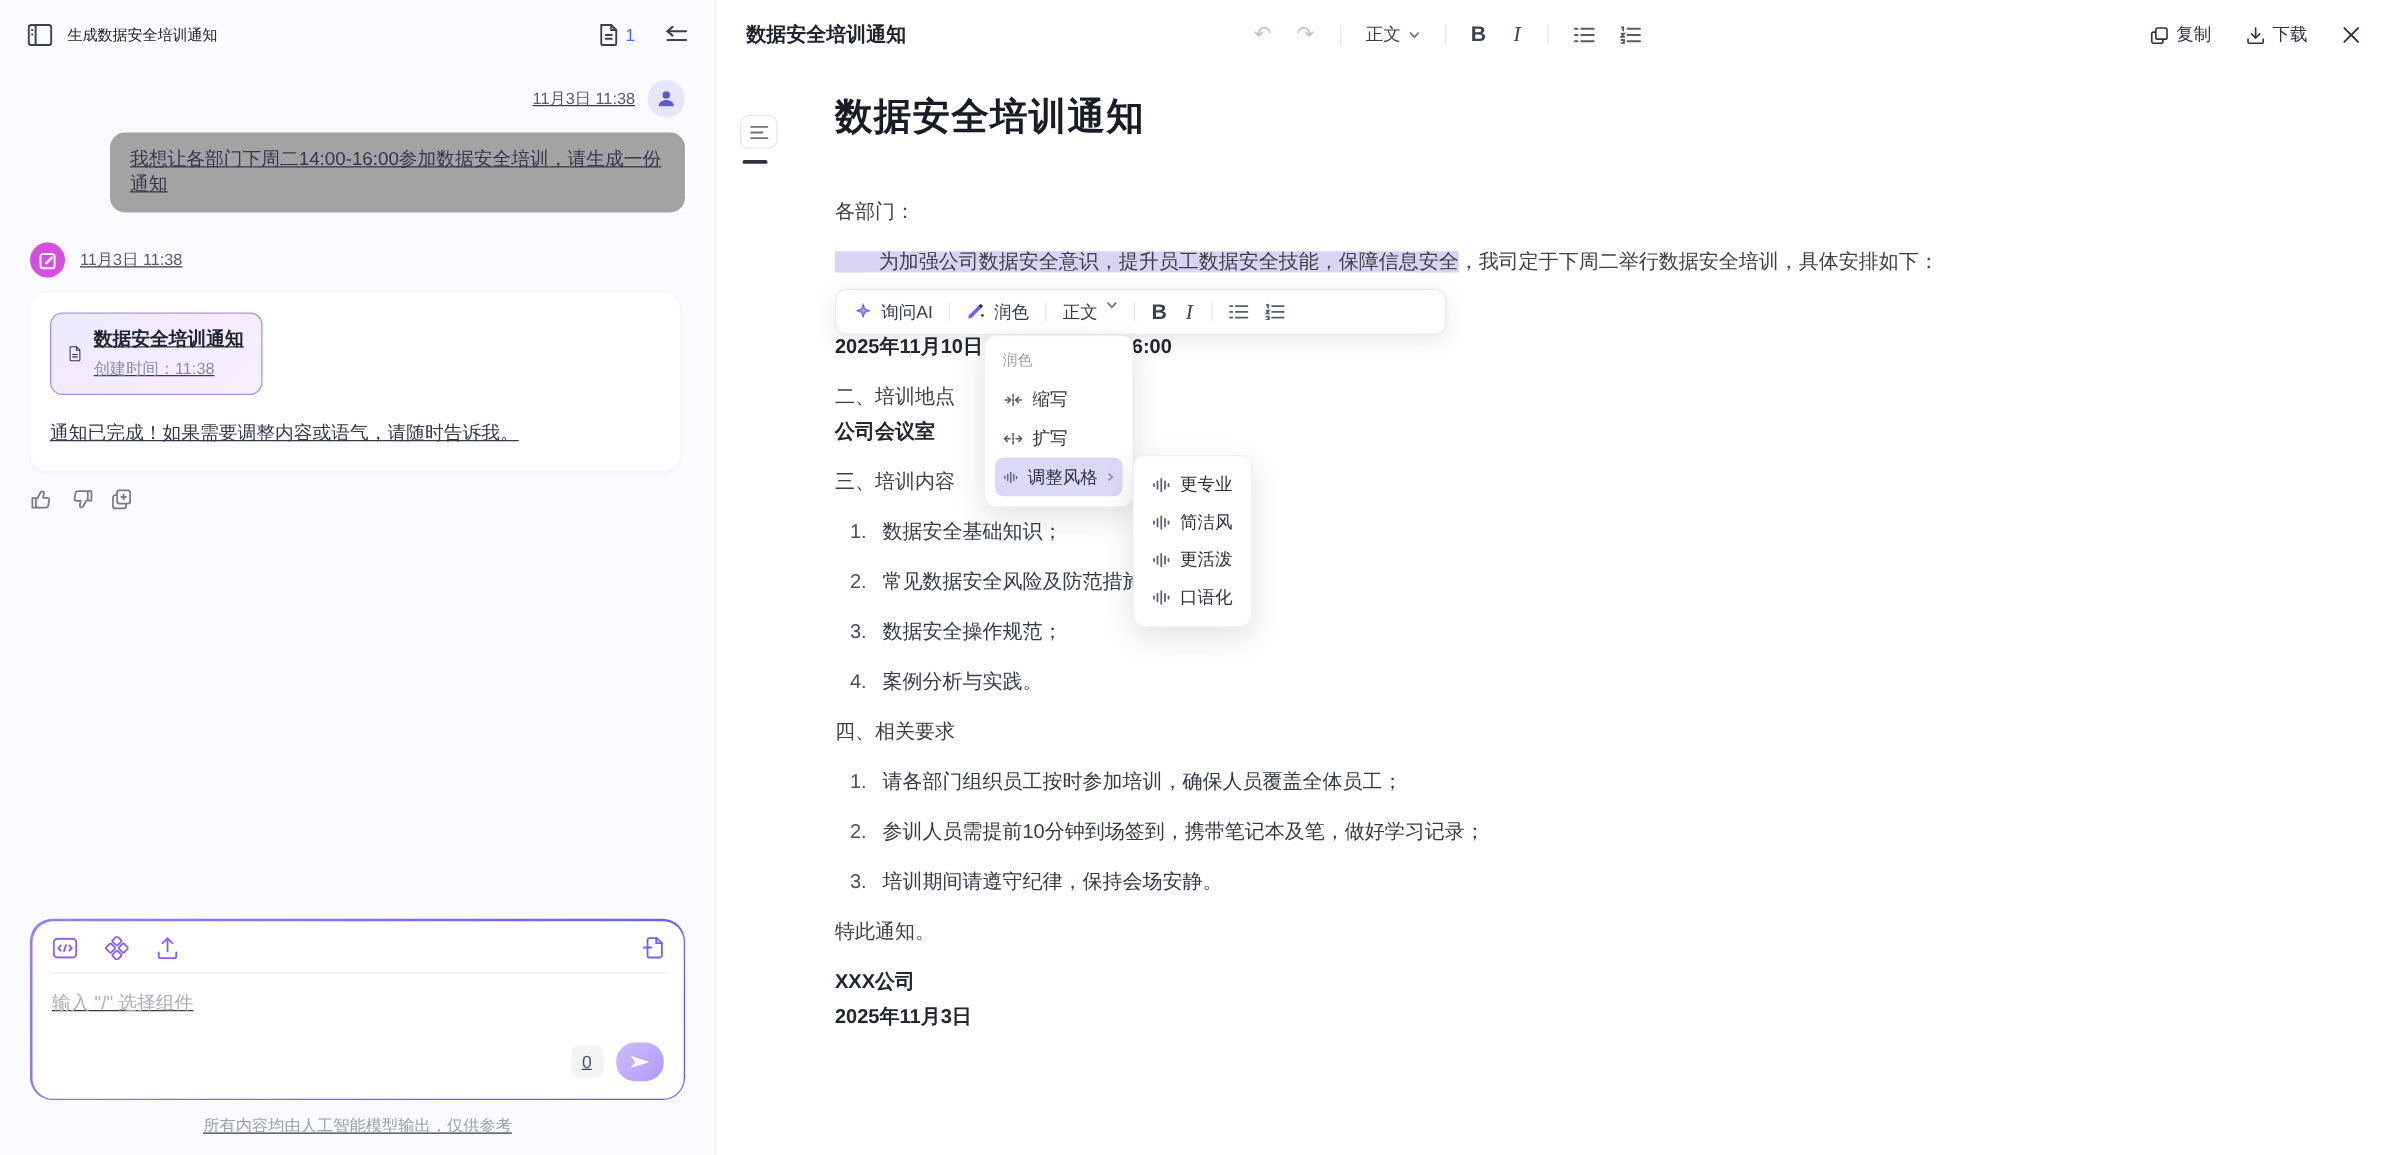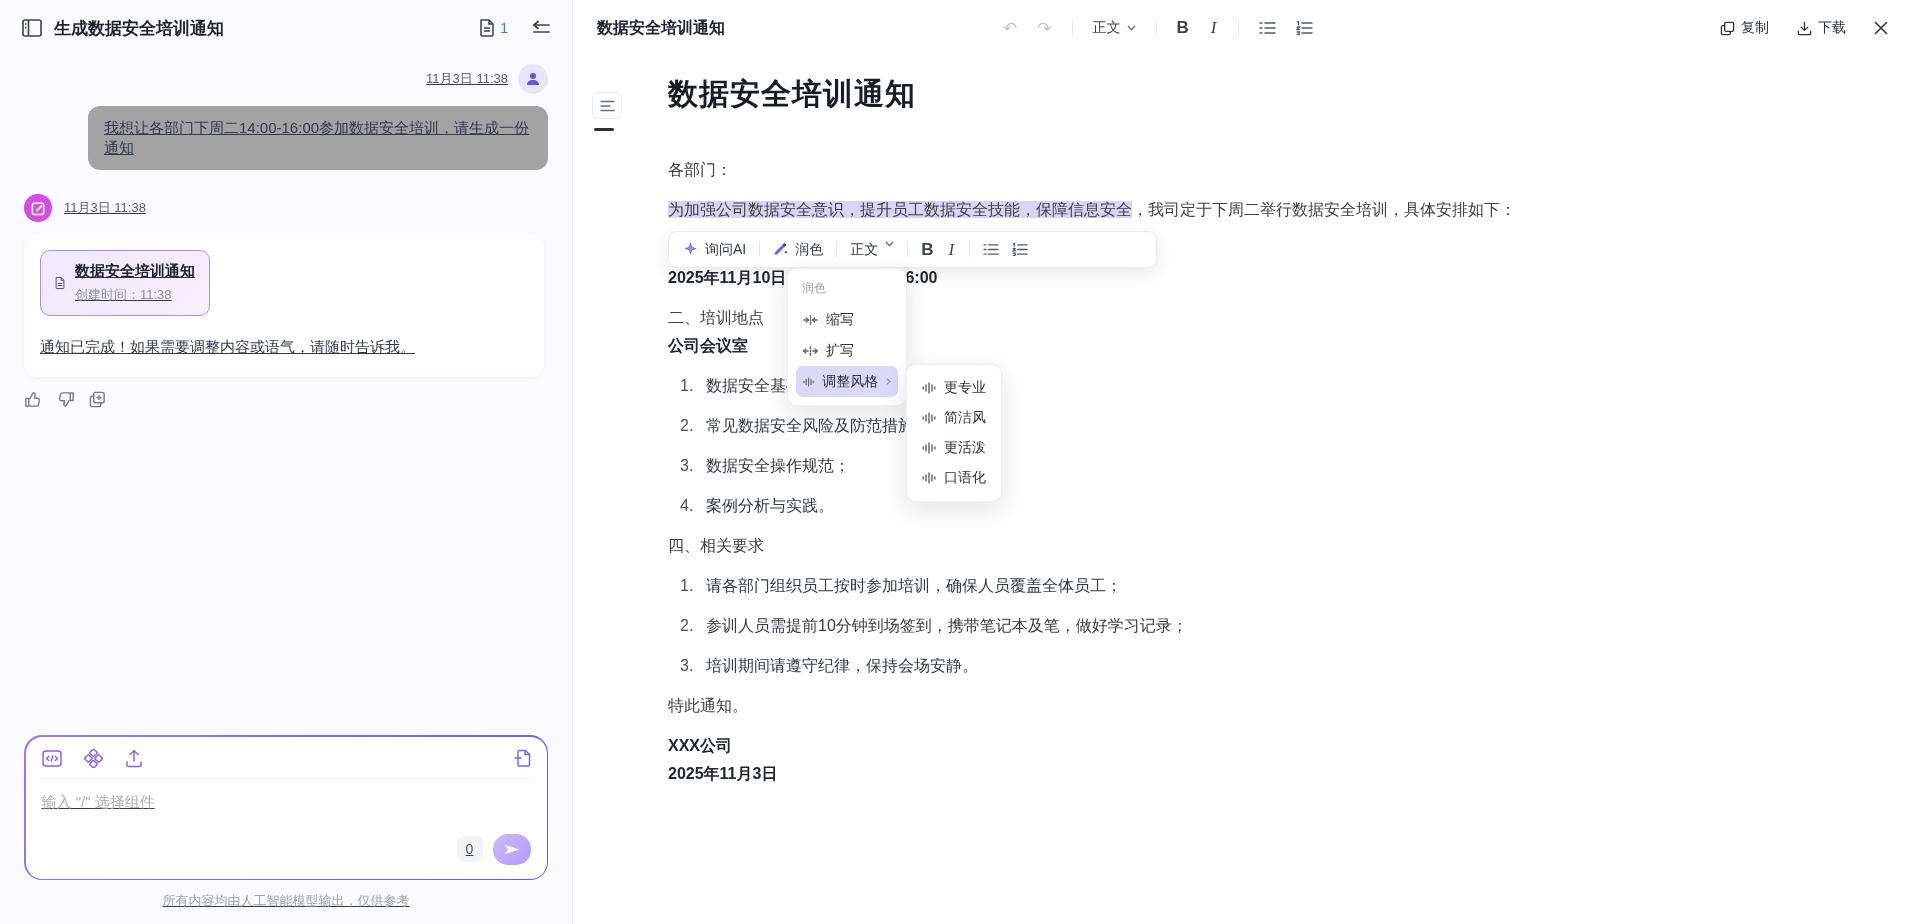--- a/index.html
+++ b/index.html
@@ -3,21 +3,21 @@
 <meta charset="utf-8">
 <style>
   * { margin:0; padding:0; box-sizing:border-box; }
   html,body { width:1912px; height:924px; overflow:hidden; }
   body { font-family:"Liberation Sans","DejaVu Sans",sans-serif; background:#fff; color:#343a47; display:flex; }
   svg { display:block; }
 
   
   .sidebar { width:573px; min-width:573px; height:924px; background:#fafaff; border-right:1px solid #ebebf3; display:flex; flex-direction:column; position:relative; }
   .sb-header { height:56px; display:flex; align-items:center; padding:0 22px; gap:12px; }
-  .sb-title { font-size:17px; font-weight:bold; color:#20242e; flex:1; white-space:nowrap; overflow:hidden; }
+  .sb-title { font-size:12px; font-weight:normal; color:#20242e; flex:1; white-space:nowrap; overflow:hidden; }
   .sb-hicons { display:flex; align-items:center; gap:22px; }
   .doc-count { display:flex; align-items:center; gap:5px; color:#3c4250; cursor:pointer; }
   .doc-count .n { color:#4f66f2; font-size:14px; }
   .icon-btn { color:#3c4250; cursor:pointer; }
 
   .chat { flex:1; padding:0 24px; display:flex; flex-direction:column; overflow:hidden;text-decoration:underline; }
   .time-row-user { display:flex; justify-content:flex-end; align-items:center; gap:10px; margin-top:8px; }
   .time-txt { font-size:13px; color:#575d69; }
   .avatar-user { width:30px; height:30px; border-radius:50%; background:#e7e5fb; display:flex; align-items:center; justify-content:center; }
   .bubble-user { align-self:flex-end; margin-top:12px; background:#a3a3a3; border-radius:12px; padding:12px 16px; font-size:15px; color:#333a4e; max-width:460px; line-height:20px; }
@@ -54,21 +54,21 @@
   .b-btn { font-weight:bold; font-size:17px; color:#3c4350; cursor:pointer; }
   .i-btn { font-style:italic; font-family:"Liberation Serif",serif; font-size:17px; color:#3c4350; cursor:pointer; padding:0 2px; }
   .ed-right { position:absolute; right:24px; display:flex; align-items:center; gap:28px; }
   .lbl-btn { display:flex; align-items:center; gap:6px; font-size:14px; color:#2e343f; cursor:pointer;font-family:Liberation Serif, serif; }
 
   .ed-body { position:relative; height:868px; padding:0 0 0 95px; }
   .outline-btn { position:absolute; left:19px; top:20px; width:30px; height:27px; border:1px solid #e5e7ee; border-radius:7px; background:#fff; display:flex; align-items:center; justify-content:center; color:#6b7280; cursor:pointer; }
   .outline-dash { position:absolute; left:21px; top:56px; width:20px; height:3px; background:#2c313a; border-radius:2px; }
   h1.doc-title { font-size:30px; line-height:44px; color:#181c24; margin-top:16px; font-weight:bold; letter-spacing:1px; }
   .p { font-size:16px; line-height:24px; color:#404040; margin-top:16px; }
-  .hl { background:#d8d4f6; }
+  .hl { background:#d8d4f6;padding-left:35px; }
   .bold { font-weight:bold; color:#22262f; }
   .salu { margin-top:42px; }
   .time-h { margin-top:44px; font-weight:bold; color:#22262f; }
   .tight { margin-top:4px; }
   .oli { display:flex; margin-top:16px; padding-left:12px; font-size:16px; line-height:24px; color:#343b47; }
   .oli .num { width:26px; color:#49505e; }
 
   
   .sel-toolbar { position:absolute; left:95px; top:159px; width:489px; height:37px; background:#fff; border:1px solid #e9ebf1; border-radius:9px; box-shadow:0 5px 18px rgba(35,40,60,.10); display:flex; align-items:center; padding:0 14px; gap:13px; z-index:5; }
   .sel-item { display:flex; align-items:flex-start; gap:7px; font-size:14px; color:#333a4a; cursor:pointer; white-space:nowrap; }
@@ -301,20 +301,21 @@
         </svg>
     </span>
     <span class="outline-dash"></span>
 
     <h1 class="doc-title">数据安全培训通知</h1>
     <p class="p salu">各部门：</p>
     <p class="p"><span class="hl">为加强公司数据安全意识，提升员工数据安全技能，保障信息安全</span><span>，我司定于下周二举行数据安全培训，具体安排如下：</span></p>
     <p class="p time-h">2025年11月10日（周二）14:00-16:00</p>
     <p class="p">二、培训地点</p>
     <p class="p bold tight">公司会议室</p>
+    <p class="p">三、培训内容</p>
 
     <div class="oli">
         <span class="num">1.</span>
         <span>数据安全基础知识；</span>
       </div>
     <div class="oli">
         <span class="num">2.</span>
         <span>常见数据安全风险及防范措施；</span>
       </div>
     <div class="oli">

